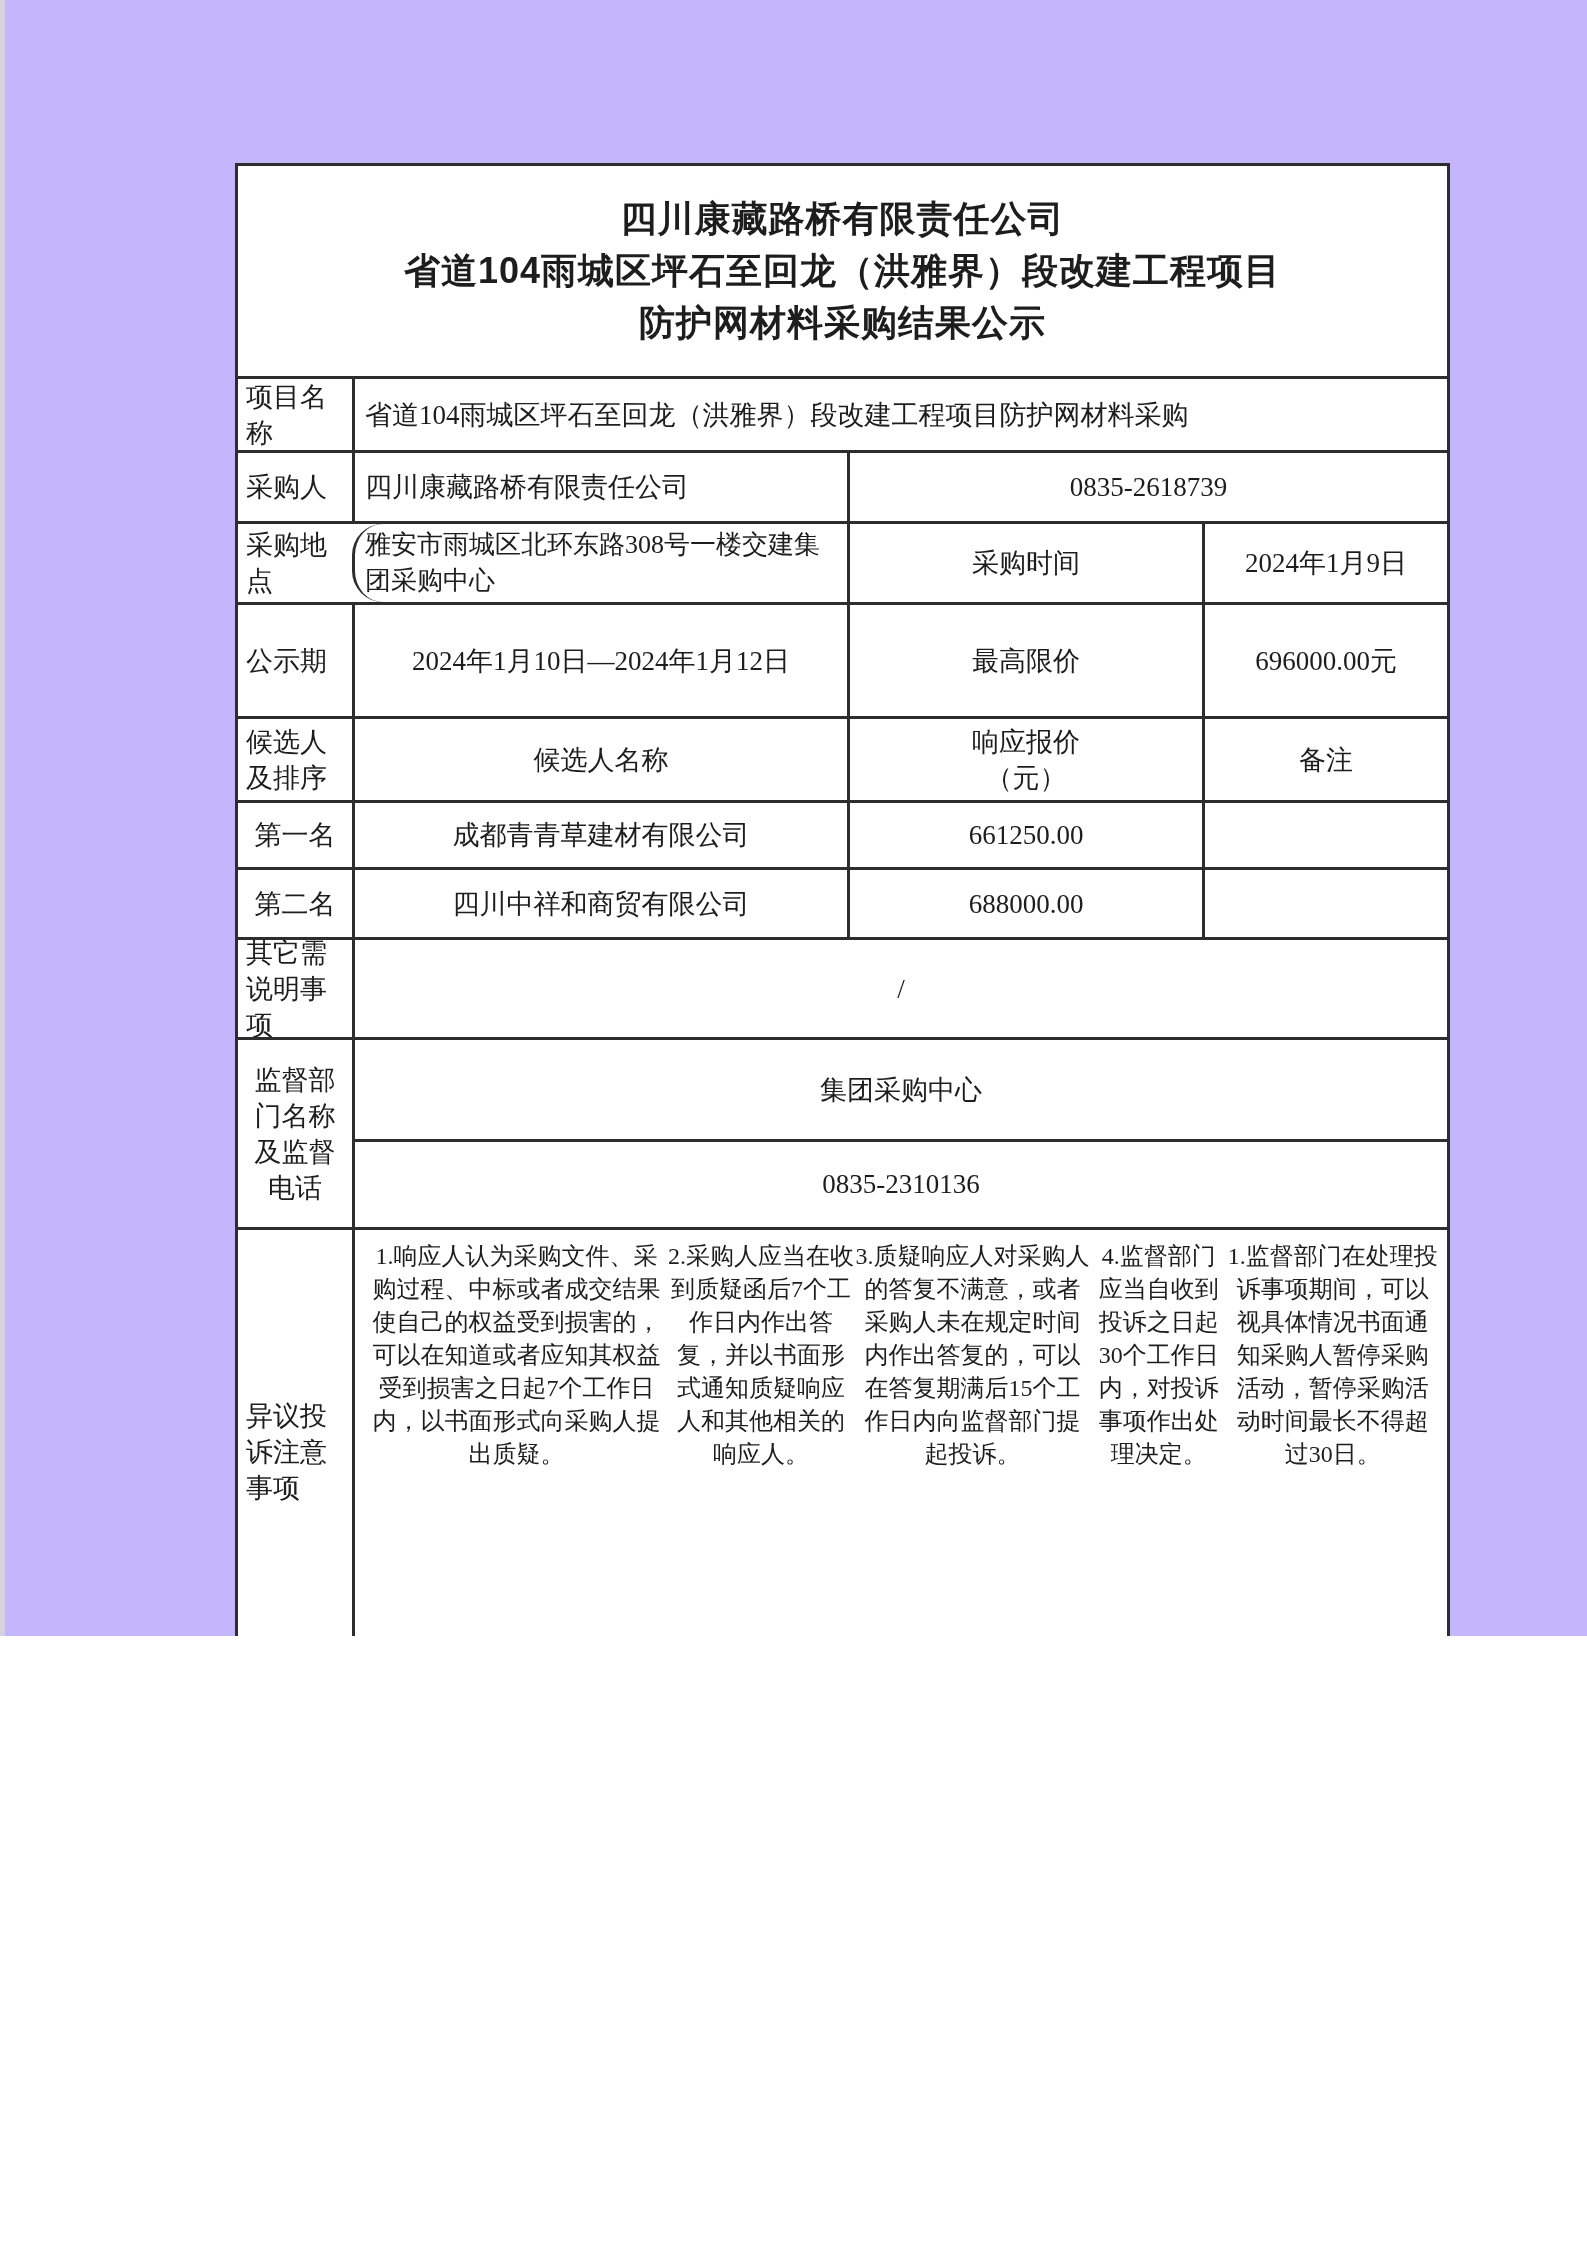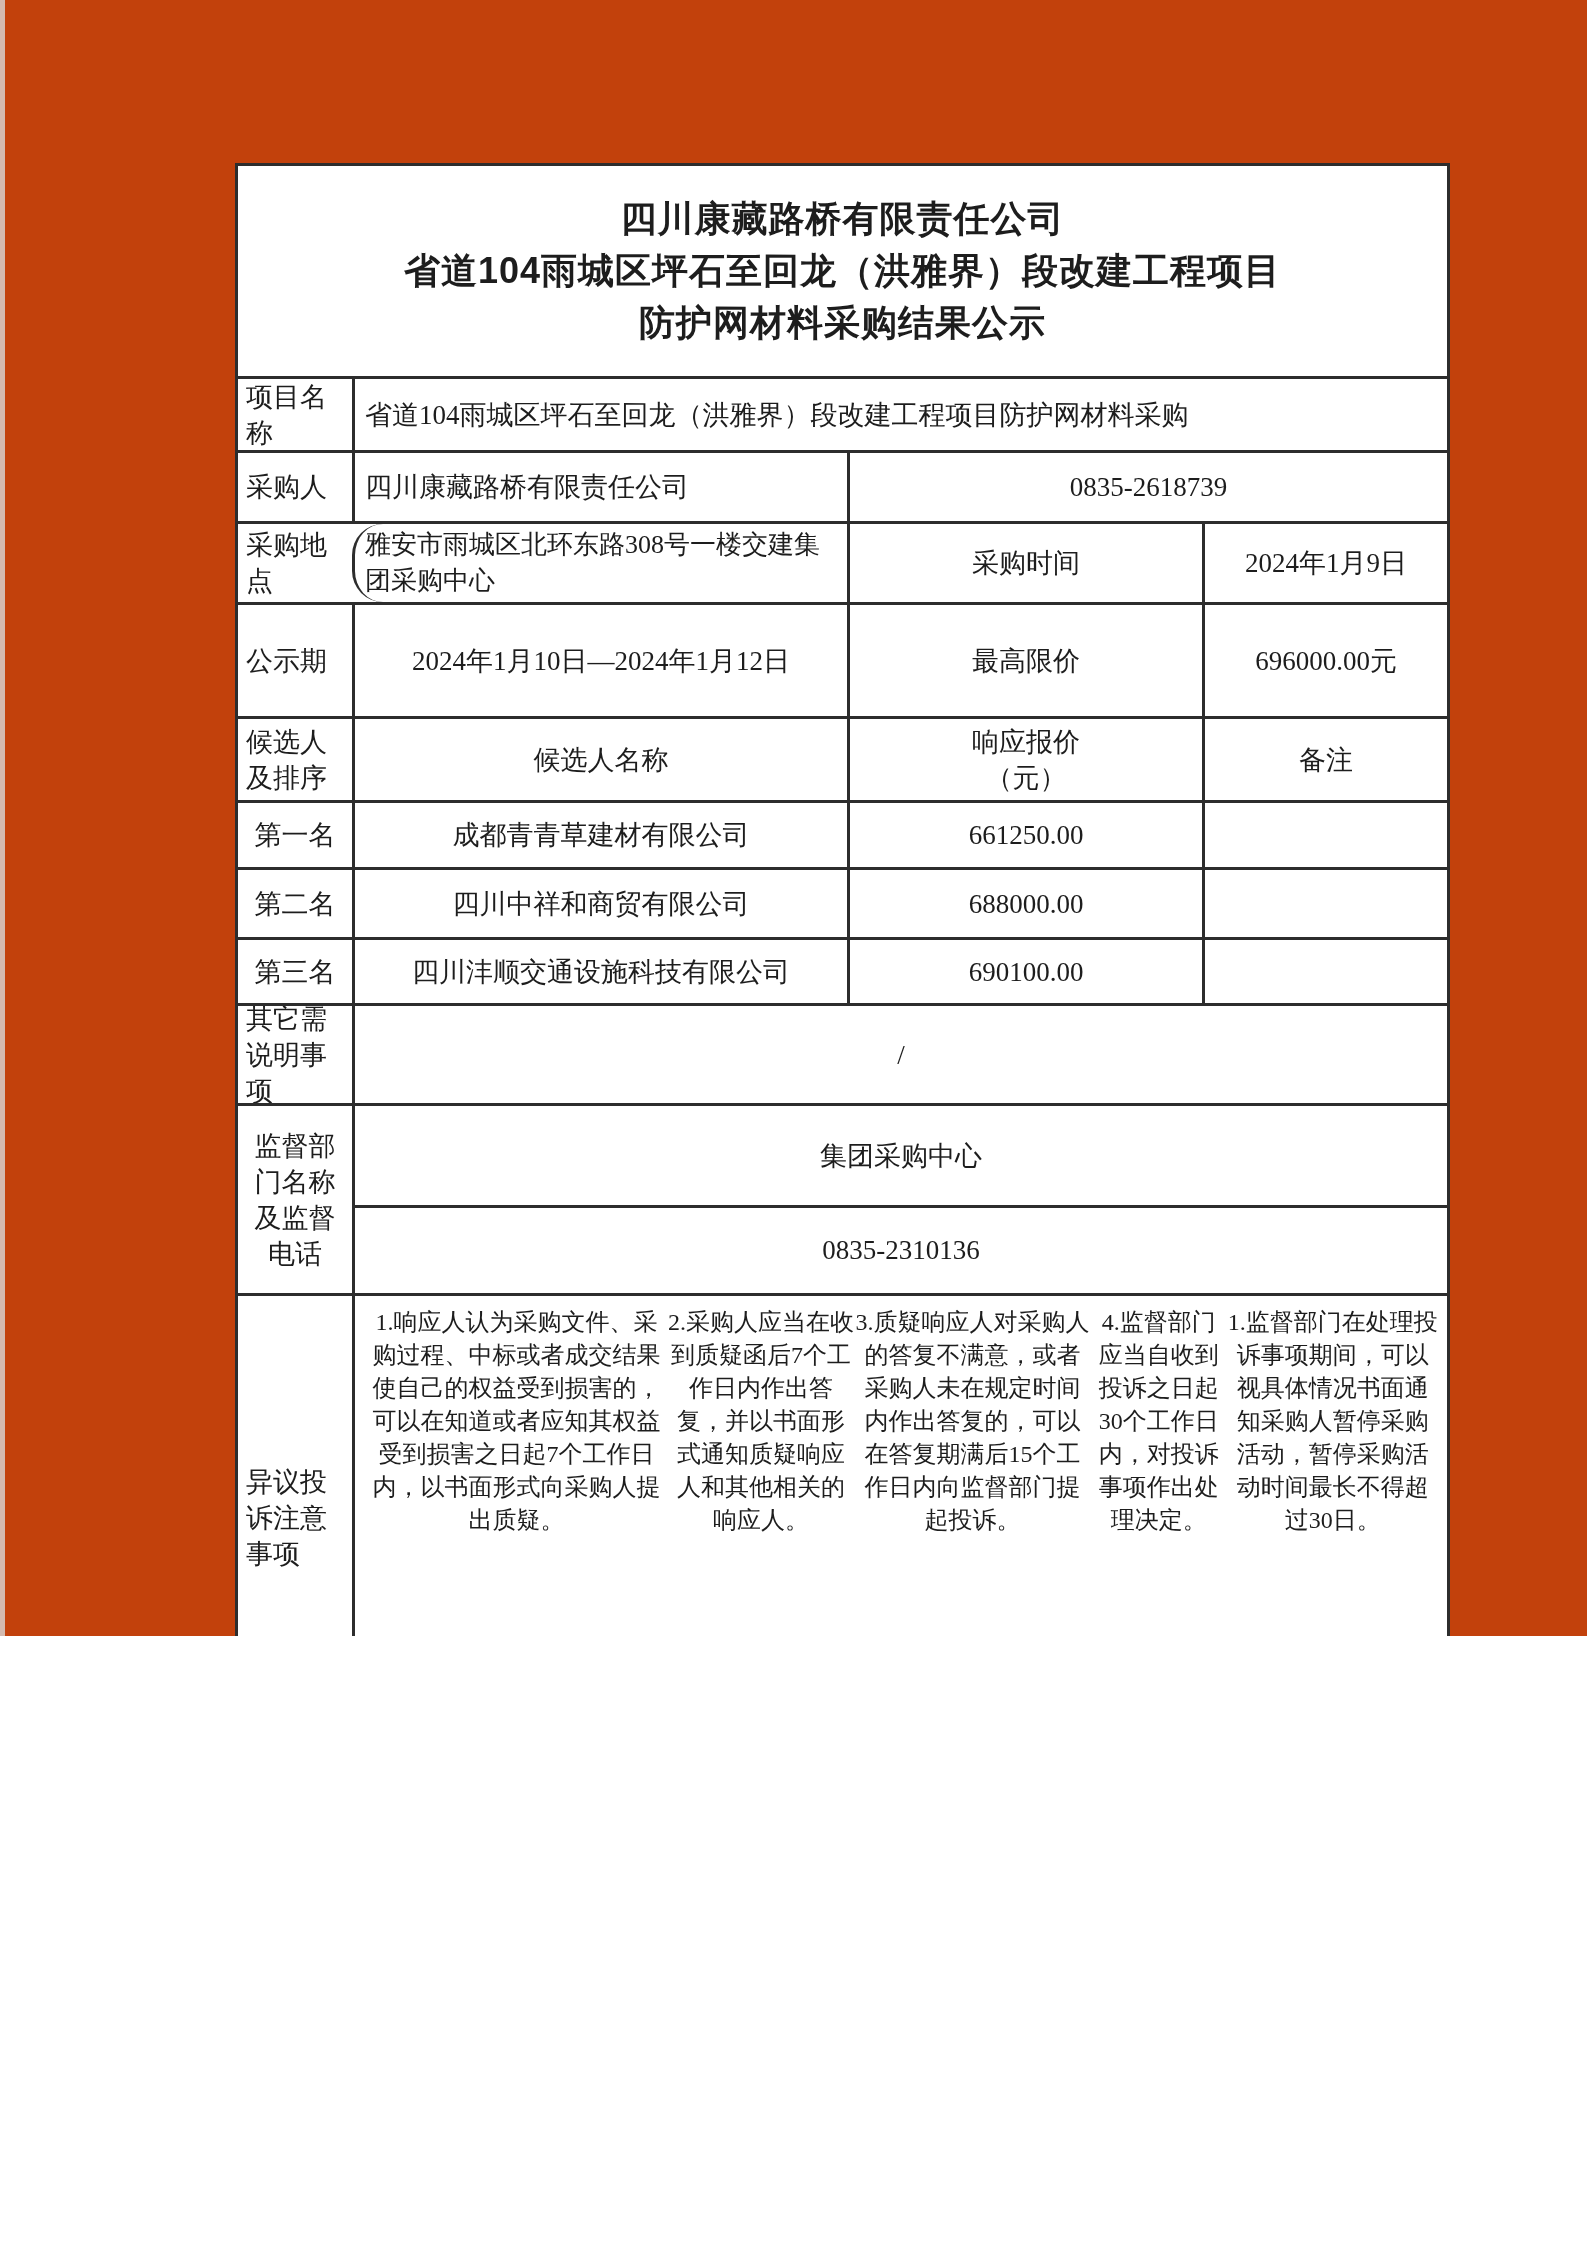--- a/index.html
+++ b/index.html
@@ -1,20 +1,20 @@
 <!DOCTYPE html>
 <html><head>
 <meta charset="utf-8">
 <style>
   * { margin:0; padding:0; box-sizing:border-box; }
   html,body { background:#ffffff; }
   .page {
     position:relative;
     width:1587px; height:1636px;
-    background:#c2410c;
+    background:#c4b5fd;
     font-family:"Liberation Serif", serif;
     color:#1d1d1d;
     overflow:hidden;
     padding-left:36px;
   }
   .scan-edge {
     position:absolute; left:0; top:0; width:5px; height:100%;
     background:#d8d8d8; opacity:.8;
   }
   .frame {
@@ -132,26 +132,20 @@
       <div class="cell c4 mid"></div>
     </div>
 
     <div class="row r-cand2">
       <div class="cell c1 labmid">第二名</div>
       <div class="cell c2 mid">四川中祥和商贸有限公司</div>
       <div class="cell c3 mid">688000.00</div>
       <div class="cell c4 mid"></div>
     </div>
 
-    <div class="row r-cand3">
-      <div class="cell c1 labmid">第三名</div>
-      <div class="cell c2 mid">四川沣顺交通设施科技有限公司</div>
-      <div class="cell c3 mid">690100.00</div>
-      <div class="cell c4 mid"></div>
-    </div>
 
     <div class="row r-other">
       <div class="cell c1">其它需说明事项</div>
       <div class="cell cmerge mid">/</div>
     </div>
 
     <div class="row r-superv">
       <div class="cell c1 labmid">监督部门名称及监督电话</div>
       <div class="superv-right">
         <div class="superv-sub superv-sub1">集团采购中心</div>

